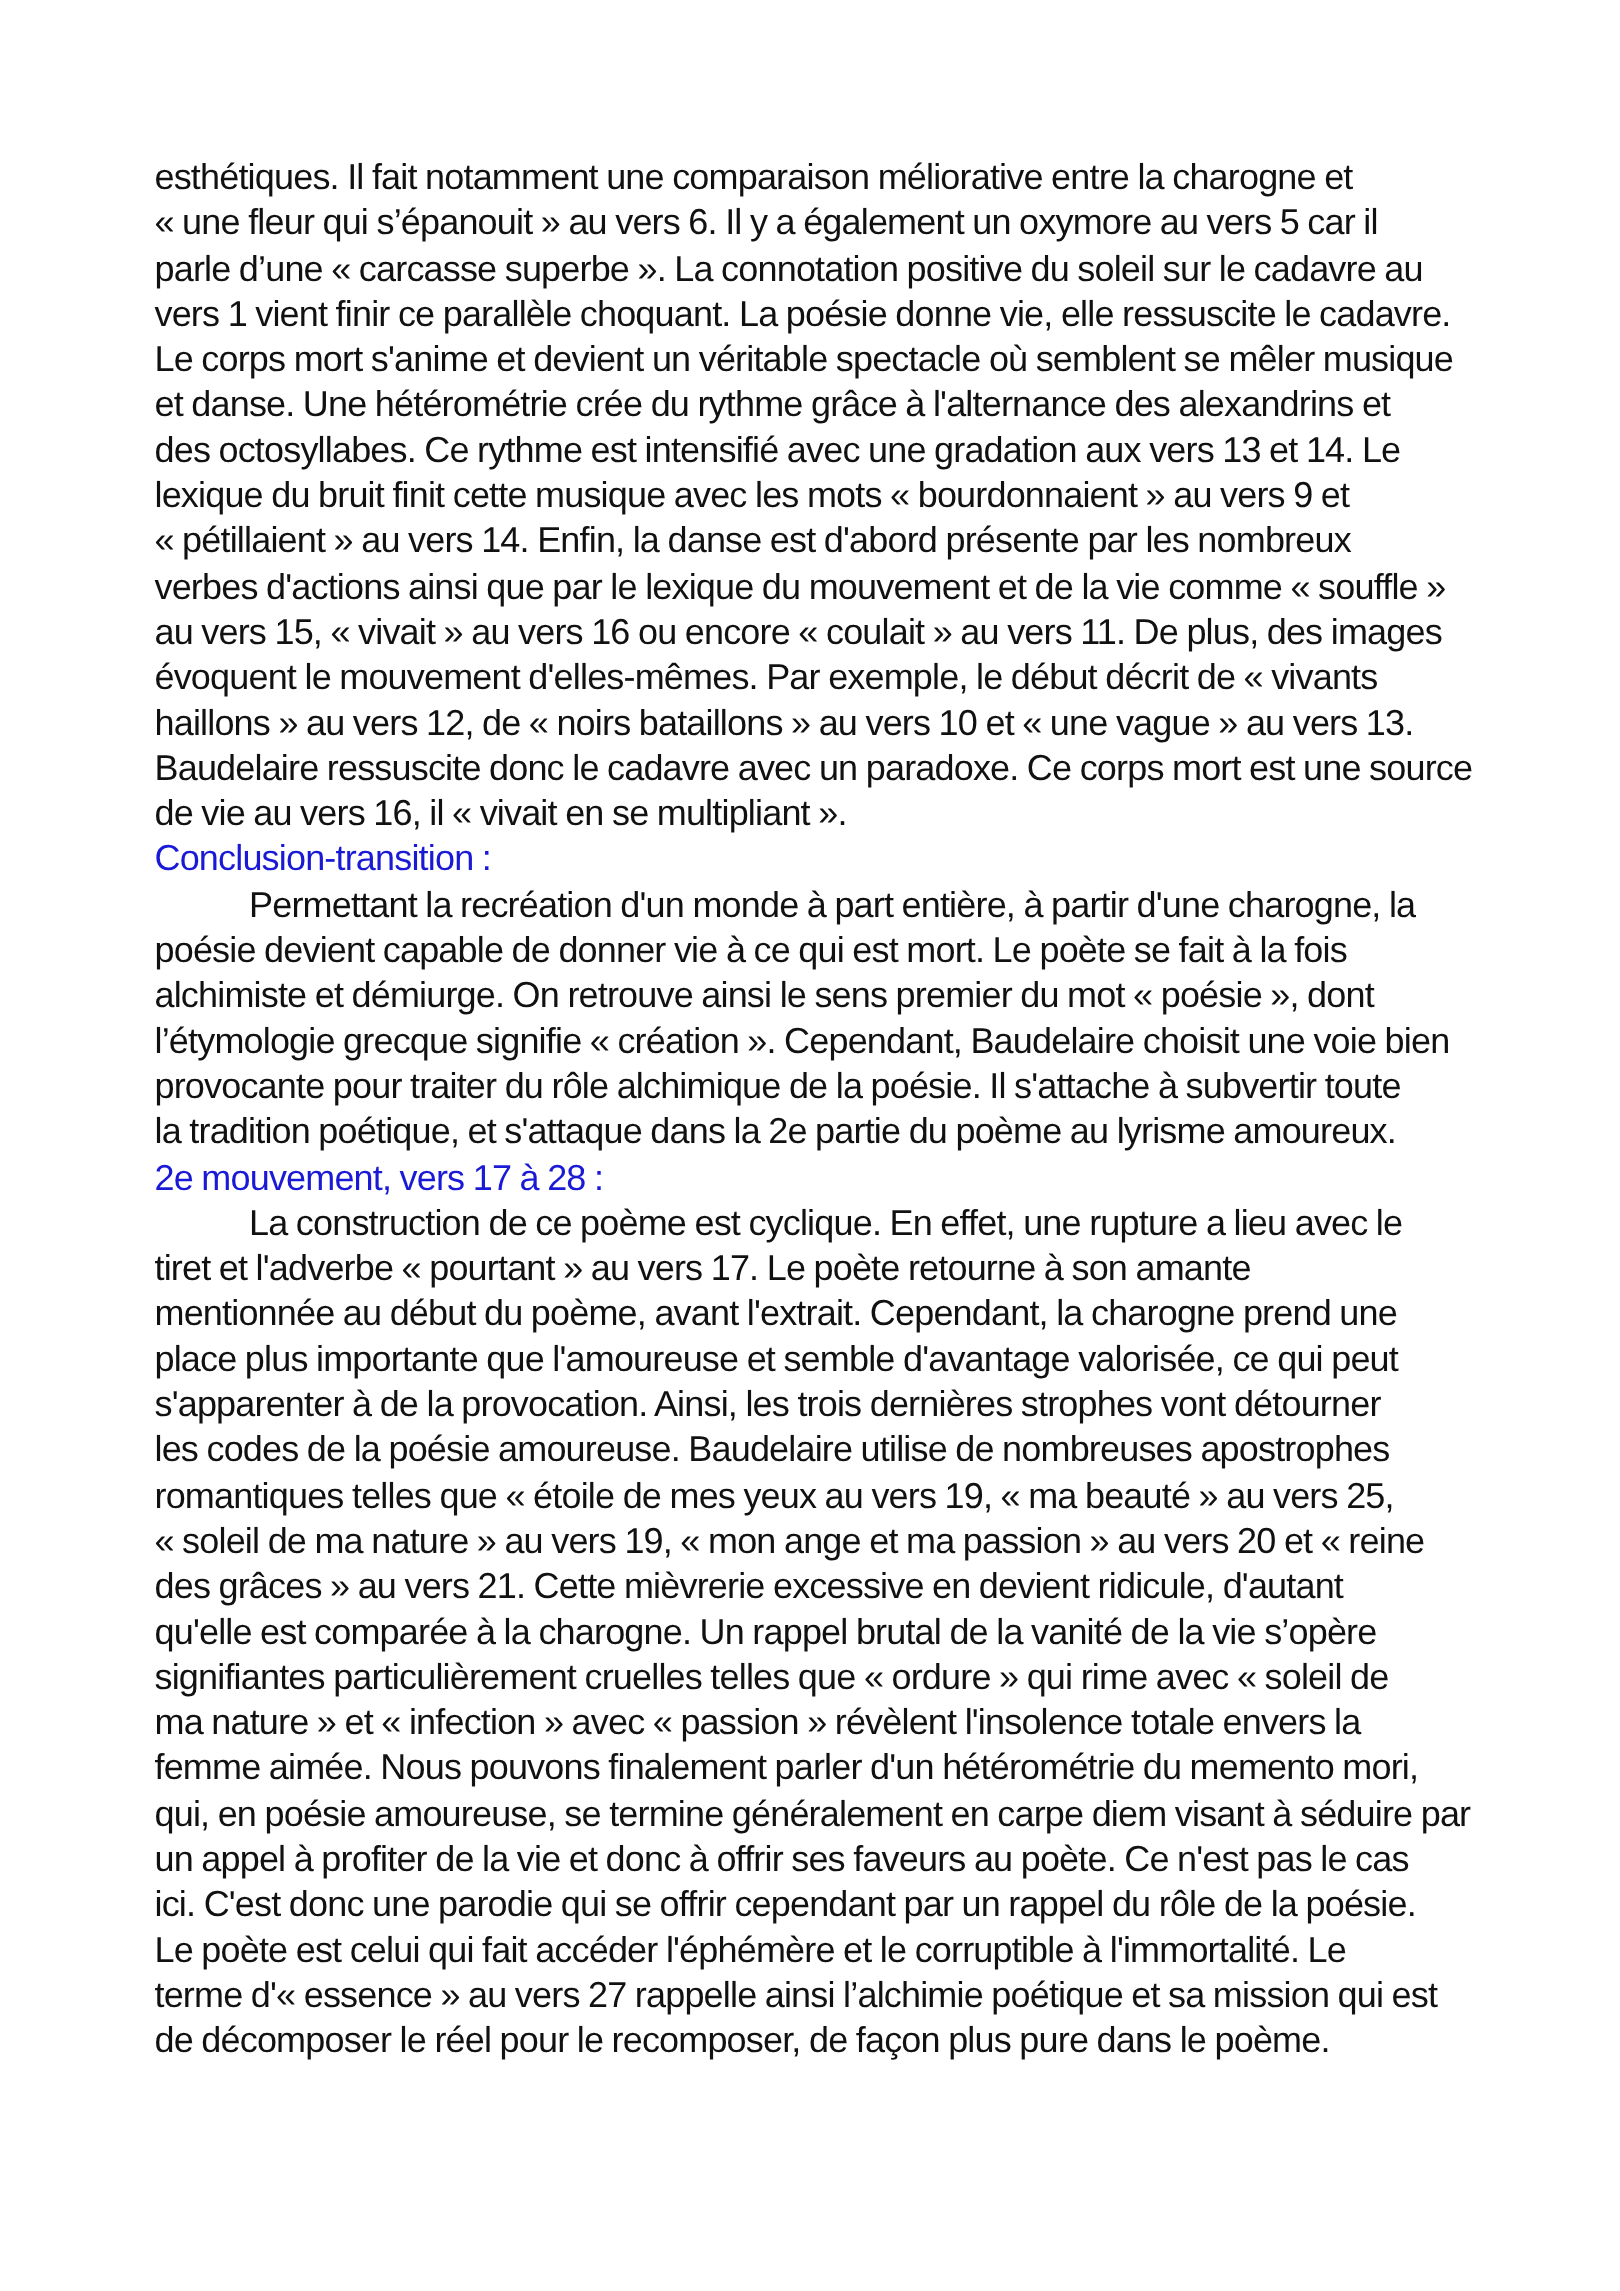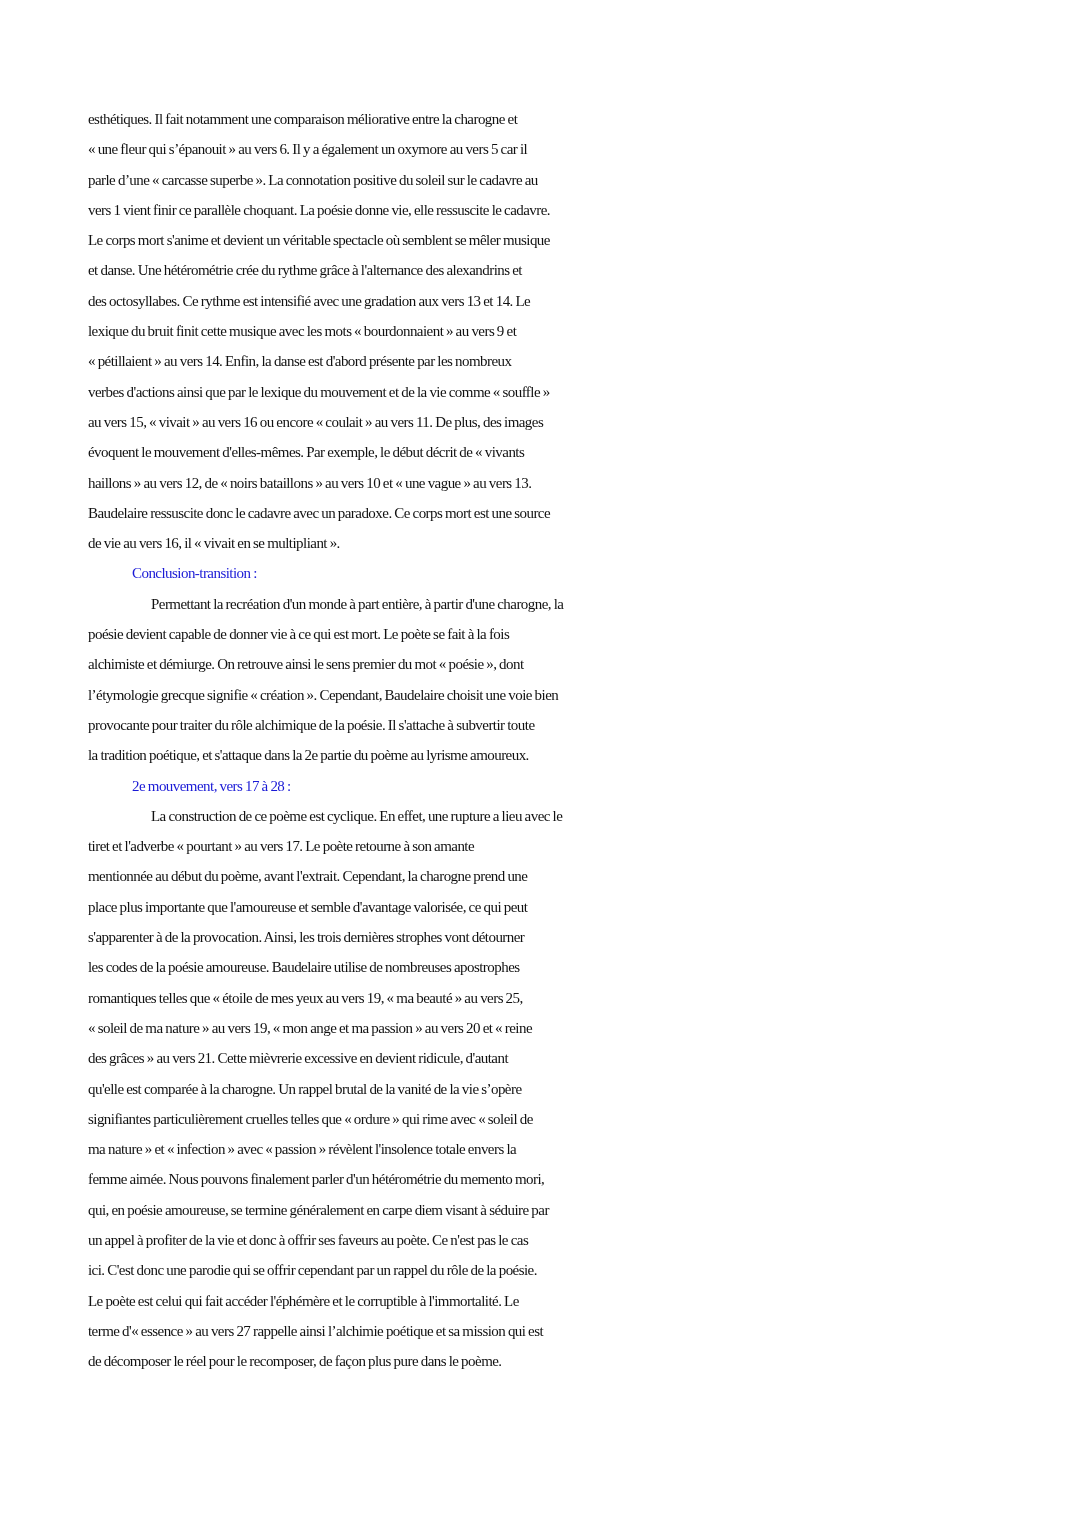--- a/index.html
+++ b/index.html
@@ -8,42 +8,41 @@
       background: #ffffff;
     }
     body {
       width: 1080px;
       height: 1527px;
       position: relative;
       overflow: hidden;
     }
     .page {
       position: absolute;
-      left: 88px;
+      left: 103px;
       top: 104px;
       width: 880px;
-      font-family: Liberation Serif, serif;
-      font-size: 15px;
+      font-family: Liberation Sans, sans-serif;
+      font-size: 24px;
       line-height: 30.3px;
       color: #111111;
       letter-spacing: -0.55px;
       word-spacing: -0.5px;
     }
     .line {
       white-space: nowrap;
       height: 30.3px;
     }
     .line.indent {
       padding-left: 63px;
     }
     .heading {
       color: #1a1ad6;
       white-space: nowrap;
       height: 30.3px;
-      margin-left: 44px;
     }
   </style>
 </head>
 <body>
 
 <div class="page">
 
   <div>
     <div class="line">esthétiques. Il fait notamment une comparaison méliorative entre la charogne et</div>
     <div class="line">« une fleur qui s’épanouit » au vers 6. Il y a également un oxymore au vers 5 car il</div>

